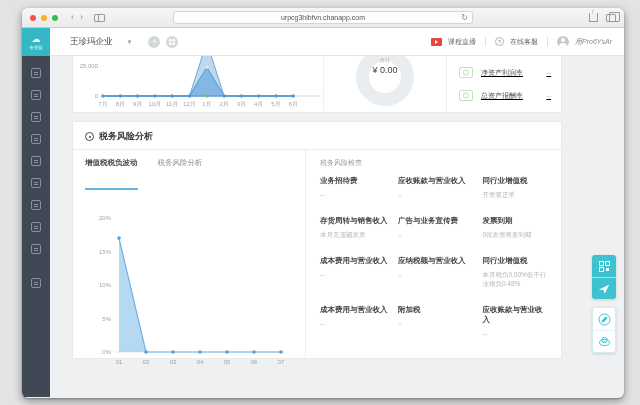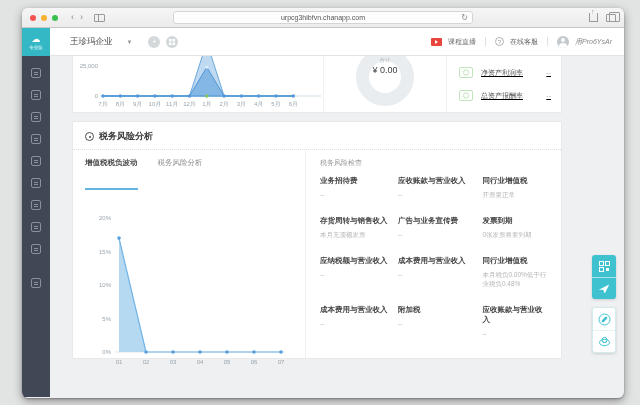--- a/index.html
+++ b/index.html
@@ -295,25 +295,25 @@
                   </div>
                   <div class="cell">
                     <div class="cell-t">广告与业务宣传费</div>
                     <div class="cell-s">--</div>
                   </div>
                   <div class="cell">
                     <div class="cell-t">发票到期</div>
                     <div class="cell-s">0张发票将要到期</div>
                   </div>
                   <div class="cell">
+                    <div class="cell-t">成本费用与营业收入</div>
+                    <div class="cell-s">--</div>
+                  </div>
+                  <div class="cell">
                     <div class="cell-t">应纳税额与营业收入</div>
-                    <div class="cell-s">--</div>
-                  </div>
-                  <div class="cell">
-                    <div class="cell-t">成本费用与营业收入</div>
                     <div class="cell-s">--</div>
                   </div>
                   <div class="cell">
                     <div class="cell-t">同行业增值税</div>
                     <div class="cell-s">本月税负0.00%低于行业税负0.48%</div>
                   </div>
                   <div class="cell">
                     <div class="cell-t">成本费用与营业收入</div>
                     <div class="cell-s">--</div>
                   </div>

